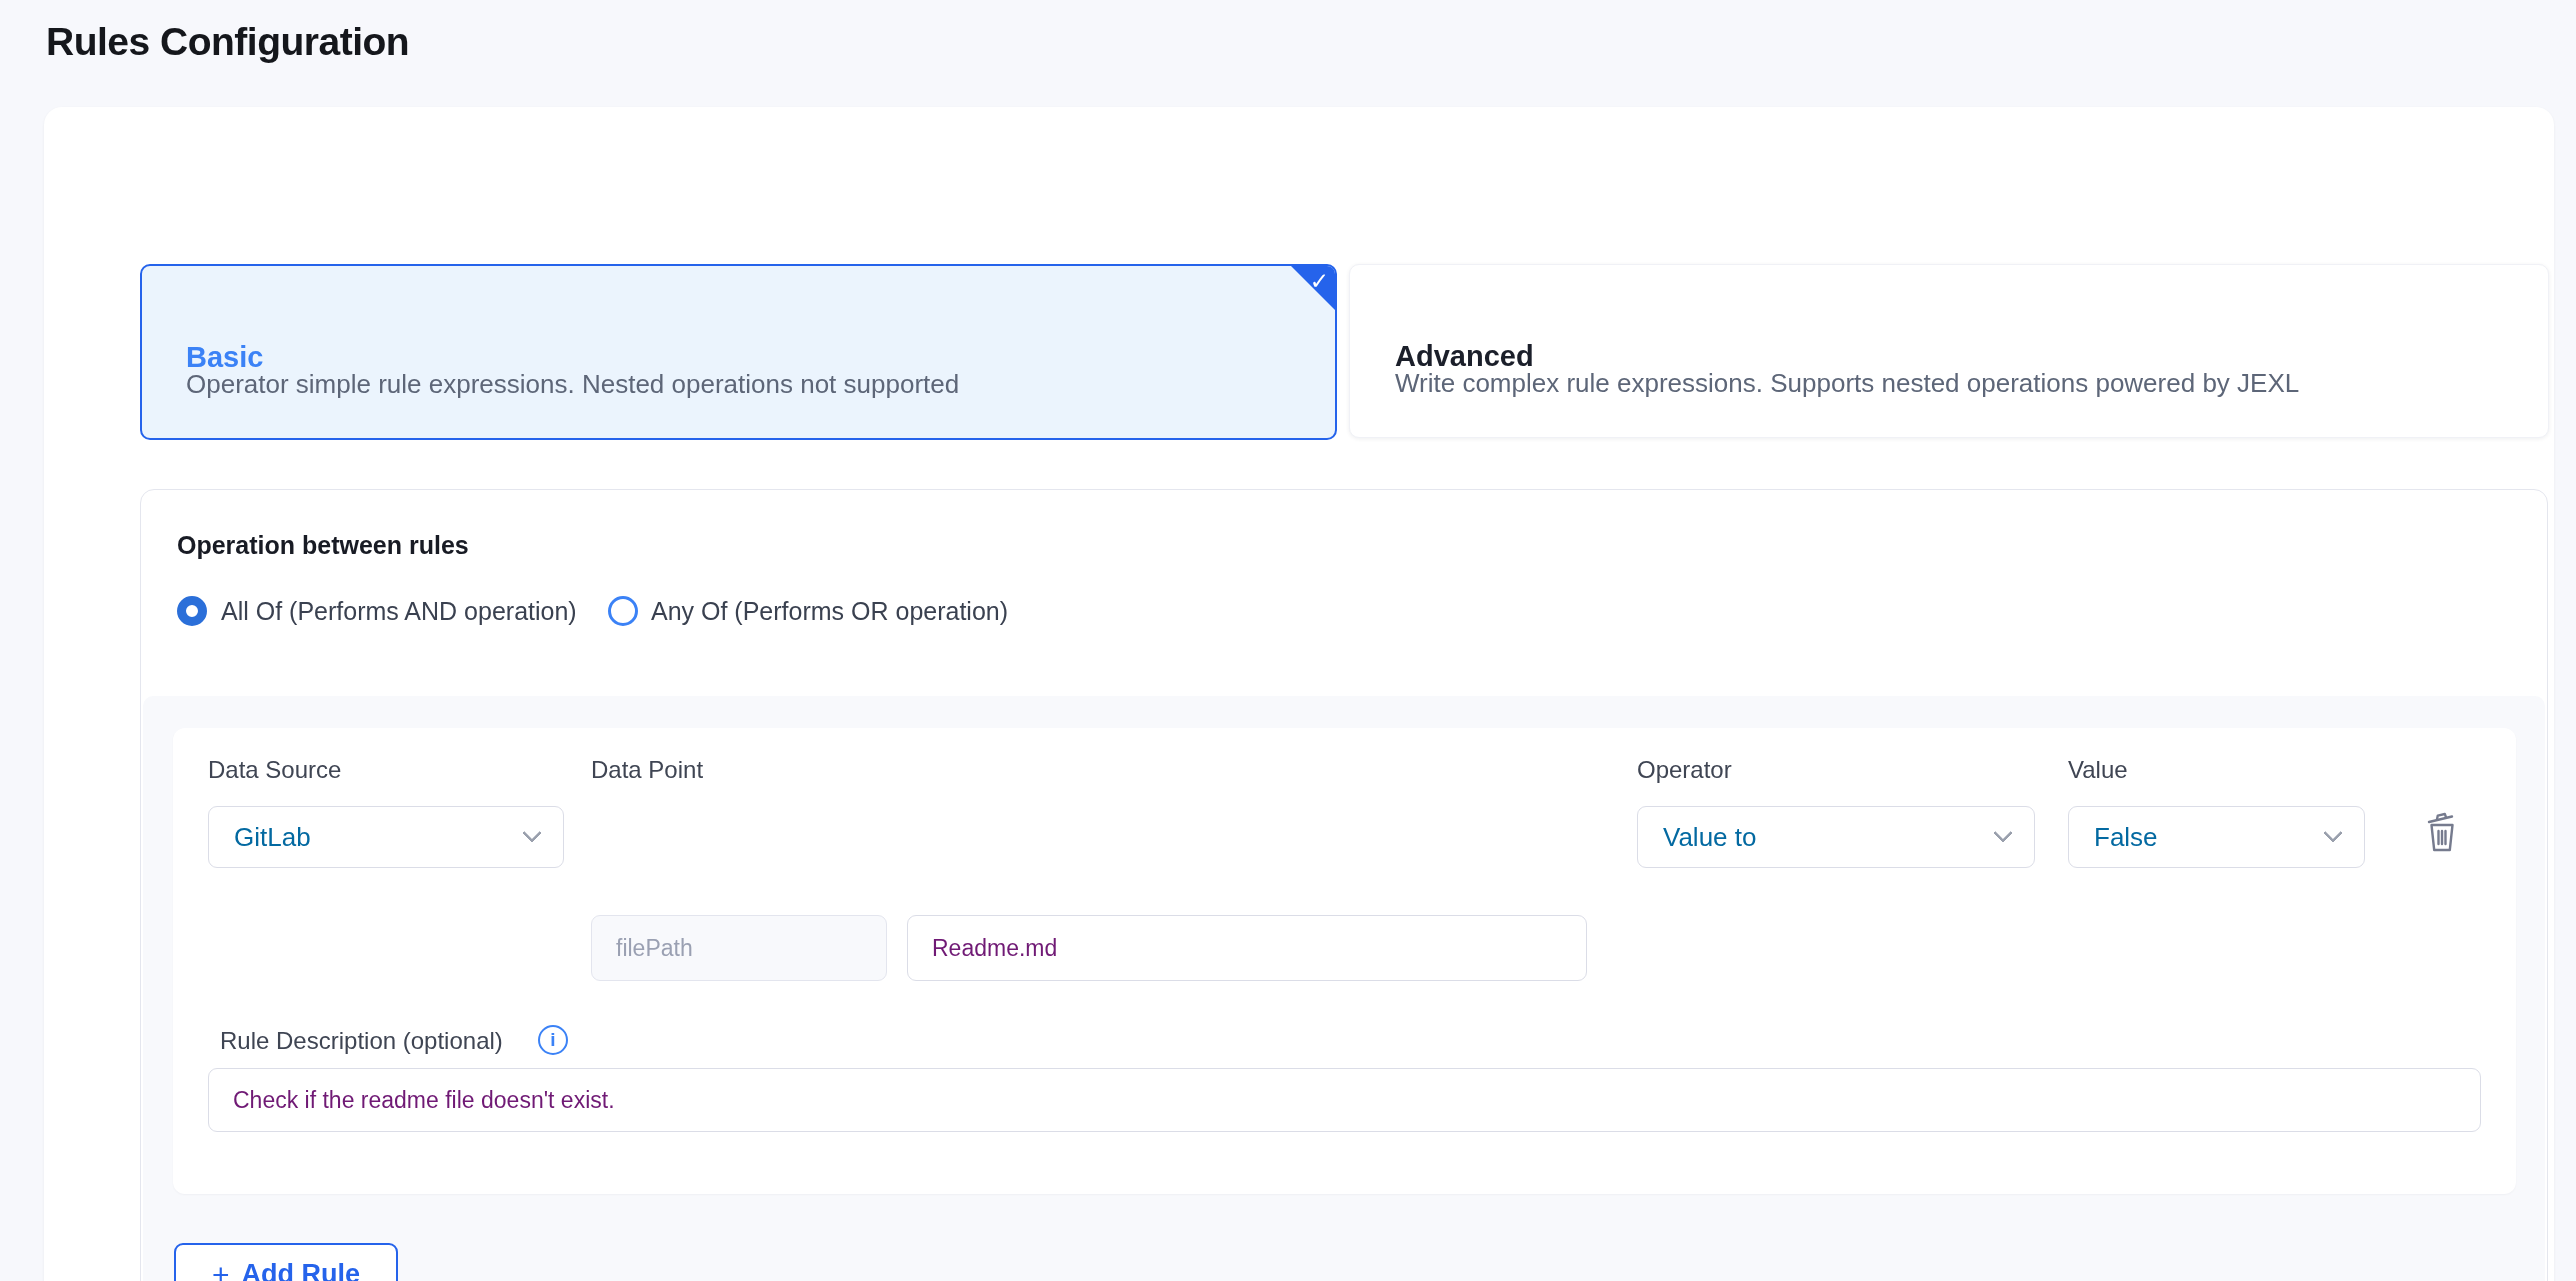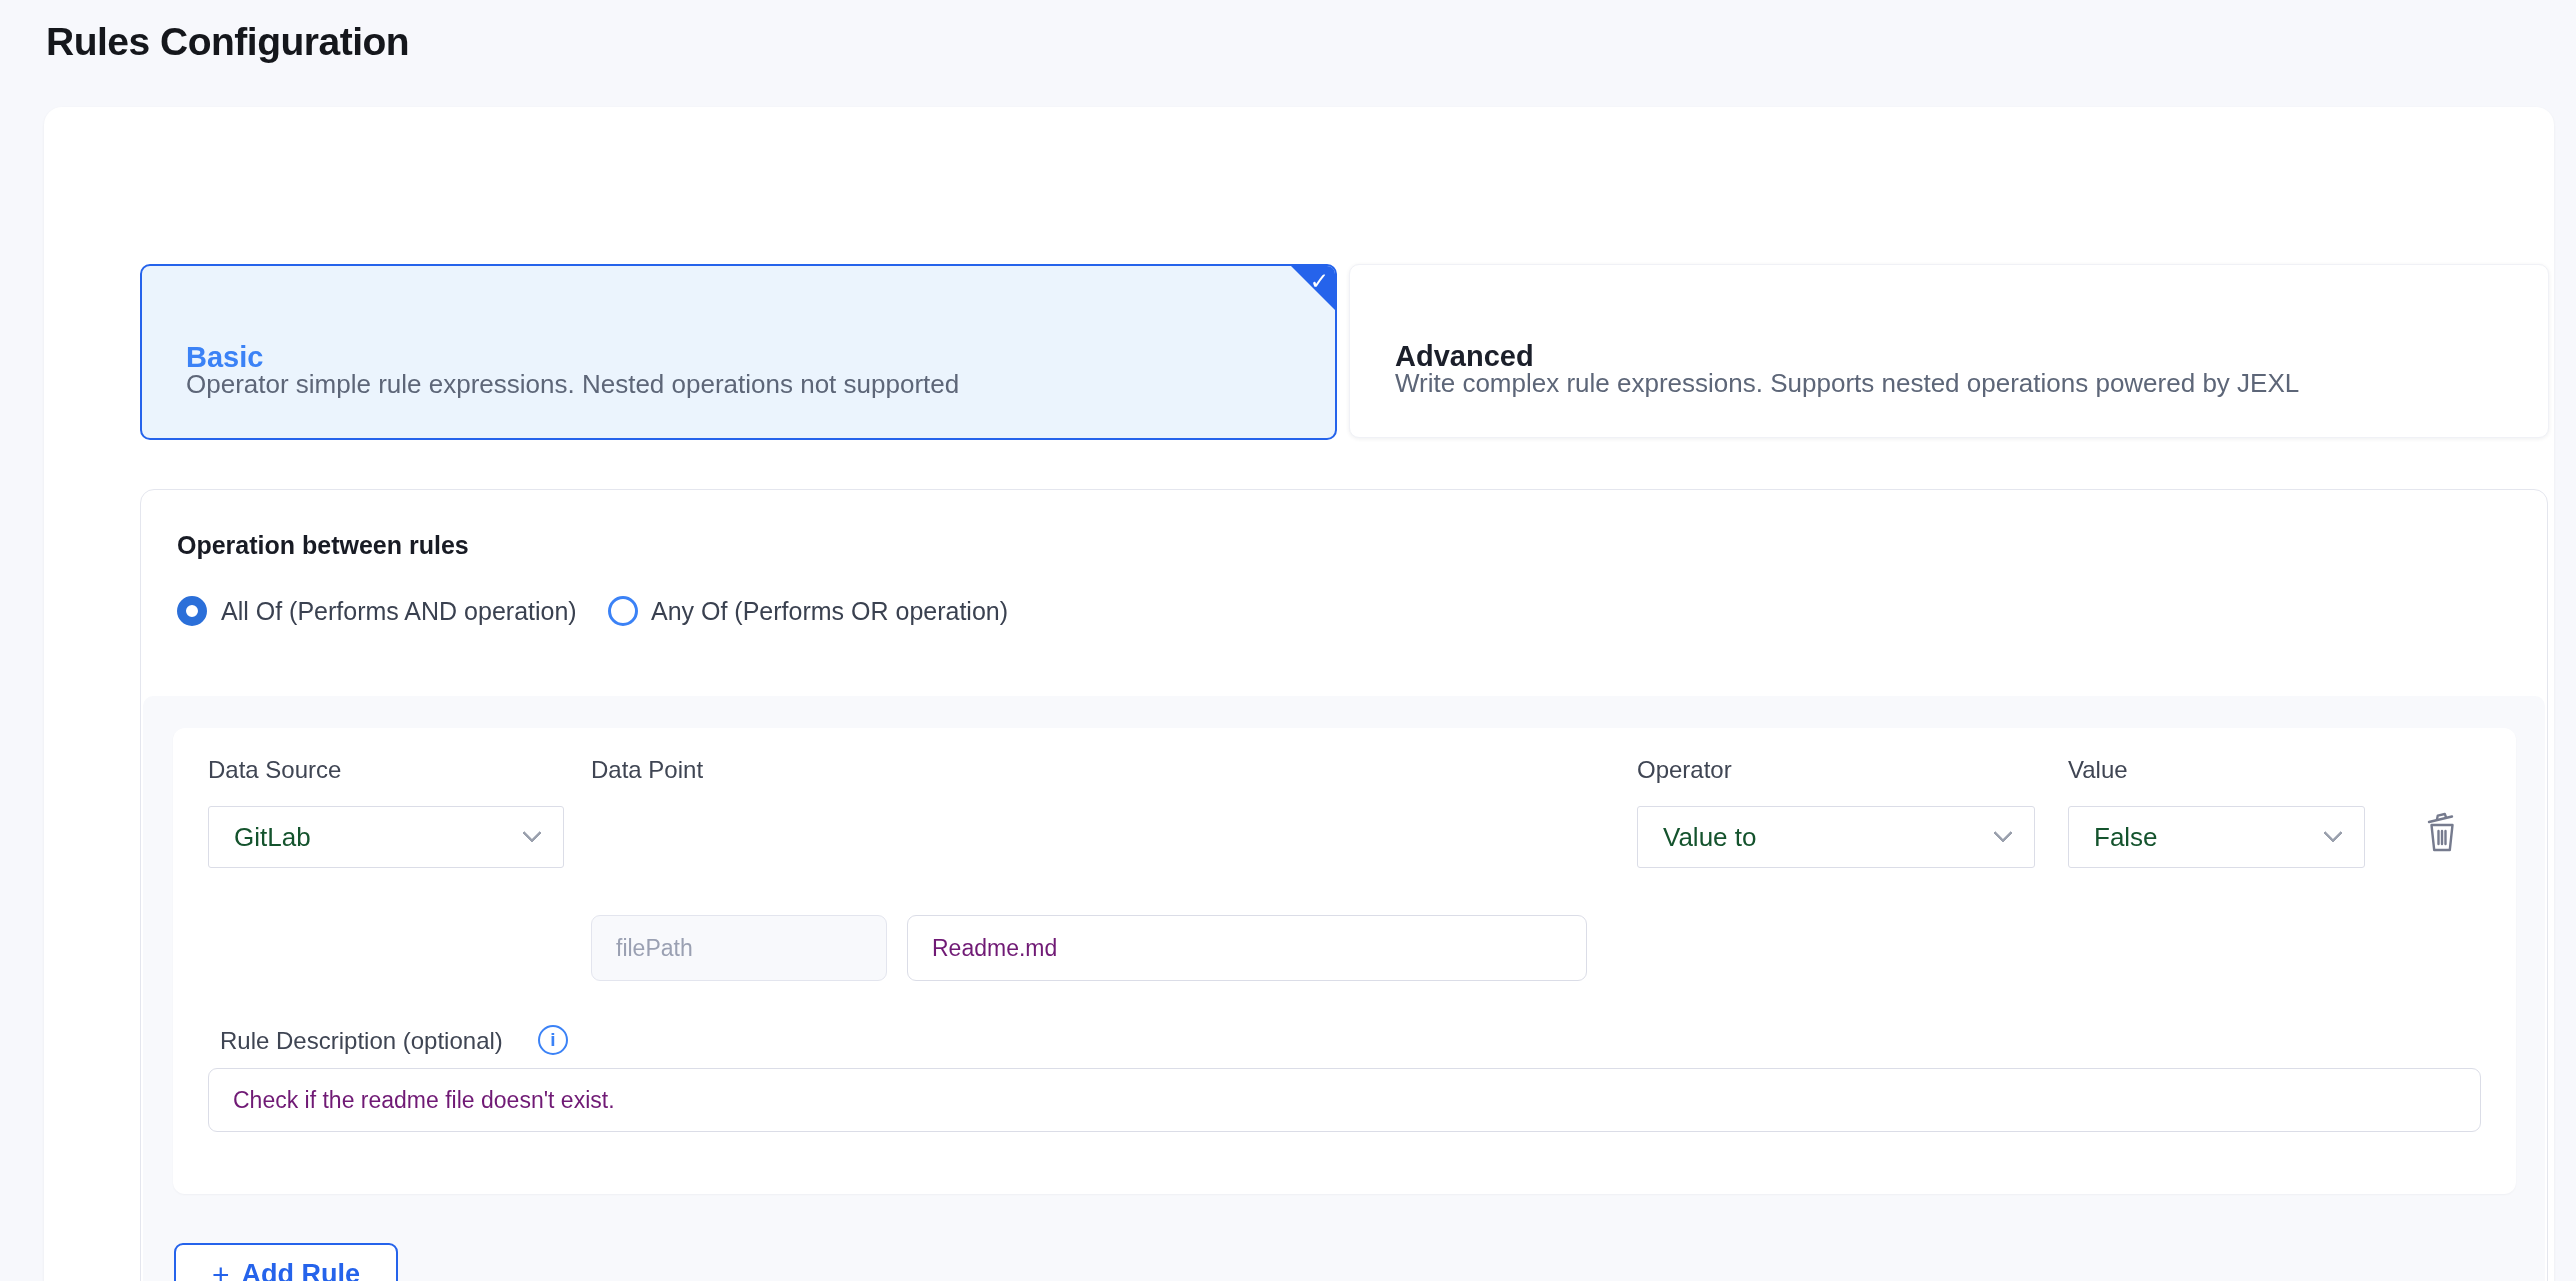--- a/index.html
+++ b/index.html
@@ -81,24 +81,24 @@
   .rule-card {
     left:32px; top:238px; width:2343px; height:466px;
     background:#ffffff; border-radius:12px;
     box-shadow:0 1px 2px rgba(16,24,40,.04);
   }
   .field-label {
     top:28px; font-size:24px; font-weight:500; color:#3f4553;
   }
   .select {
     top:78px; height:62px;
-    background:#fff; border:1px solid #dbdde7; border-radius:3px;
+    background:#fff; border:1px solid #dbdde7; border-radius:9px;
     display:flex; align-items:center;
     padding:0 56px 0 25px;
-    font-size:26px; color:#14532d;
+    font-size:26px; color:#0369a1;
     cursor:pointer;
   }
   .chevron {
     position:absolute; right:24px; top:50%;
     width:14px; height:14px; margin-top:-11px;
     border-right:3px solid #9aa0ad; border-bottom:3px solid #9aa0ad;
     transform:rotate(45deg); border-radius:1px;
   }
   .text-input {
     height:66px; border-radius:9px;

